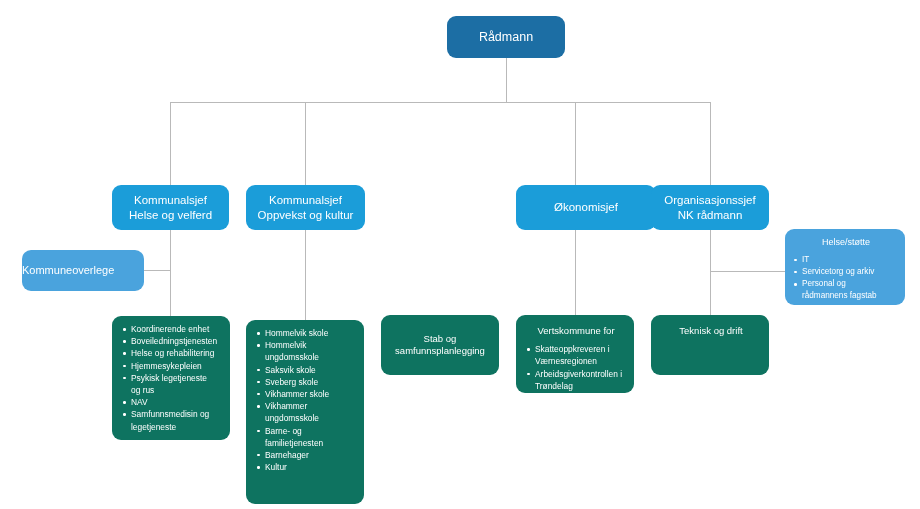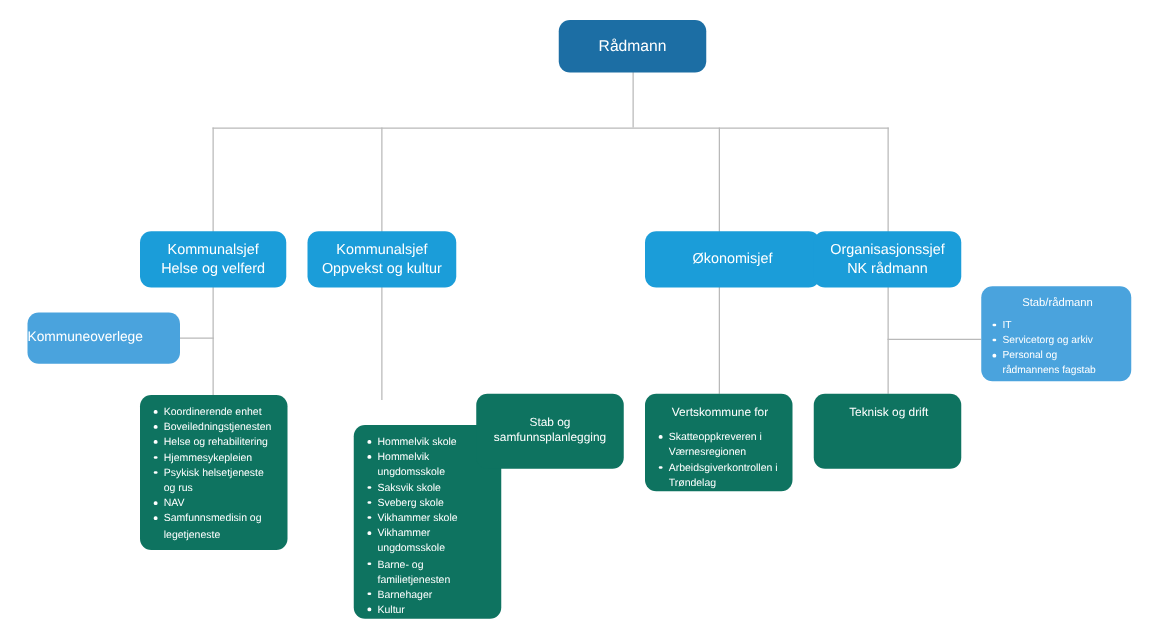--- a/index.html
+++ b/index.html
@@ -172,44 +172,44 @@
   <div class="node mgr" style="left:651px; top:185px; width:118px; height:45px;">
     <div class="title">Organisasjonssjef
 NK rådmann</div>
   </div>
 
   <div class="node aide" style="left:22px; top:250px; width:122px; height:41px;">
     <div class="title">Kommuneoverlege</div>
   </div>
 
   <div class="node staff" style="left:785px; top:229px; width:120px; height:76px;">
-    <div class="title">Stab/rådmann</div>
+    <div class="title">Helse/støtte</div>
     <ul class="items">
       <li>IT</li>
       <li>Servicetorg og arkiv</li>
       <li>Personal og
    rådmannens fagstab</li>
     </ul>
   </div>
 
   <div class="node unit" style="left:112px; top:316px; width:118px; height:124px; padding-top:7px;">
     <ul class="items">
       <li>Koordinerende enhet</li>
       <li>Boveiledningstjenesten</li>
       <li>Helse og rehabilitering</li>
       <li>Hjemmesykepleien</li>
-      <li>Psykisk helsetjeneste
+      <li>Psykisk legetjeneste
    og rus</li>
       <li>NAV</li>
       <li>Samfunnsmedisin og
    legetjeneste</li>
     </ul>
   </div>
 
-  <div class="node unit" style="left:246px; top:340px; width:118px; height:155px; padding-top:7px;margin-left:37px;">
+  <div class="node unit" style="left:246px; top:320px; width:118px; height:184px; padding-top:7px;">
     <ul class="items">
       <li>Hommelvik skole</li>
       <li>Hommelvik
    ungdomsskole</li>
       <li>Saksvik skole</li>
       <li>Sveberg skole</li>
       <li>Vikhammer skole</li>
       <li>Vikhammer
    ungdomsskole</li>
       <li>Barne- og

